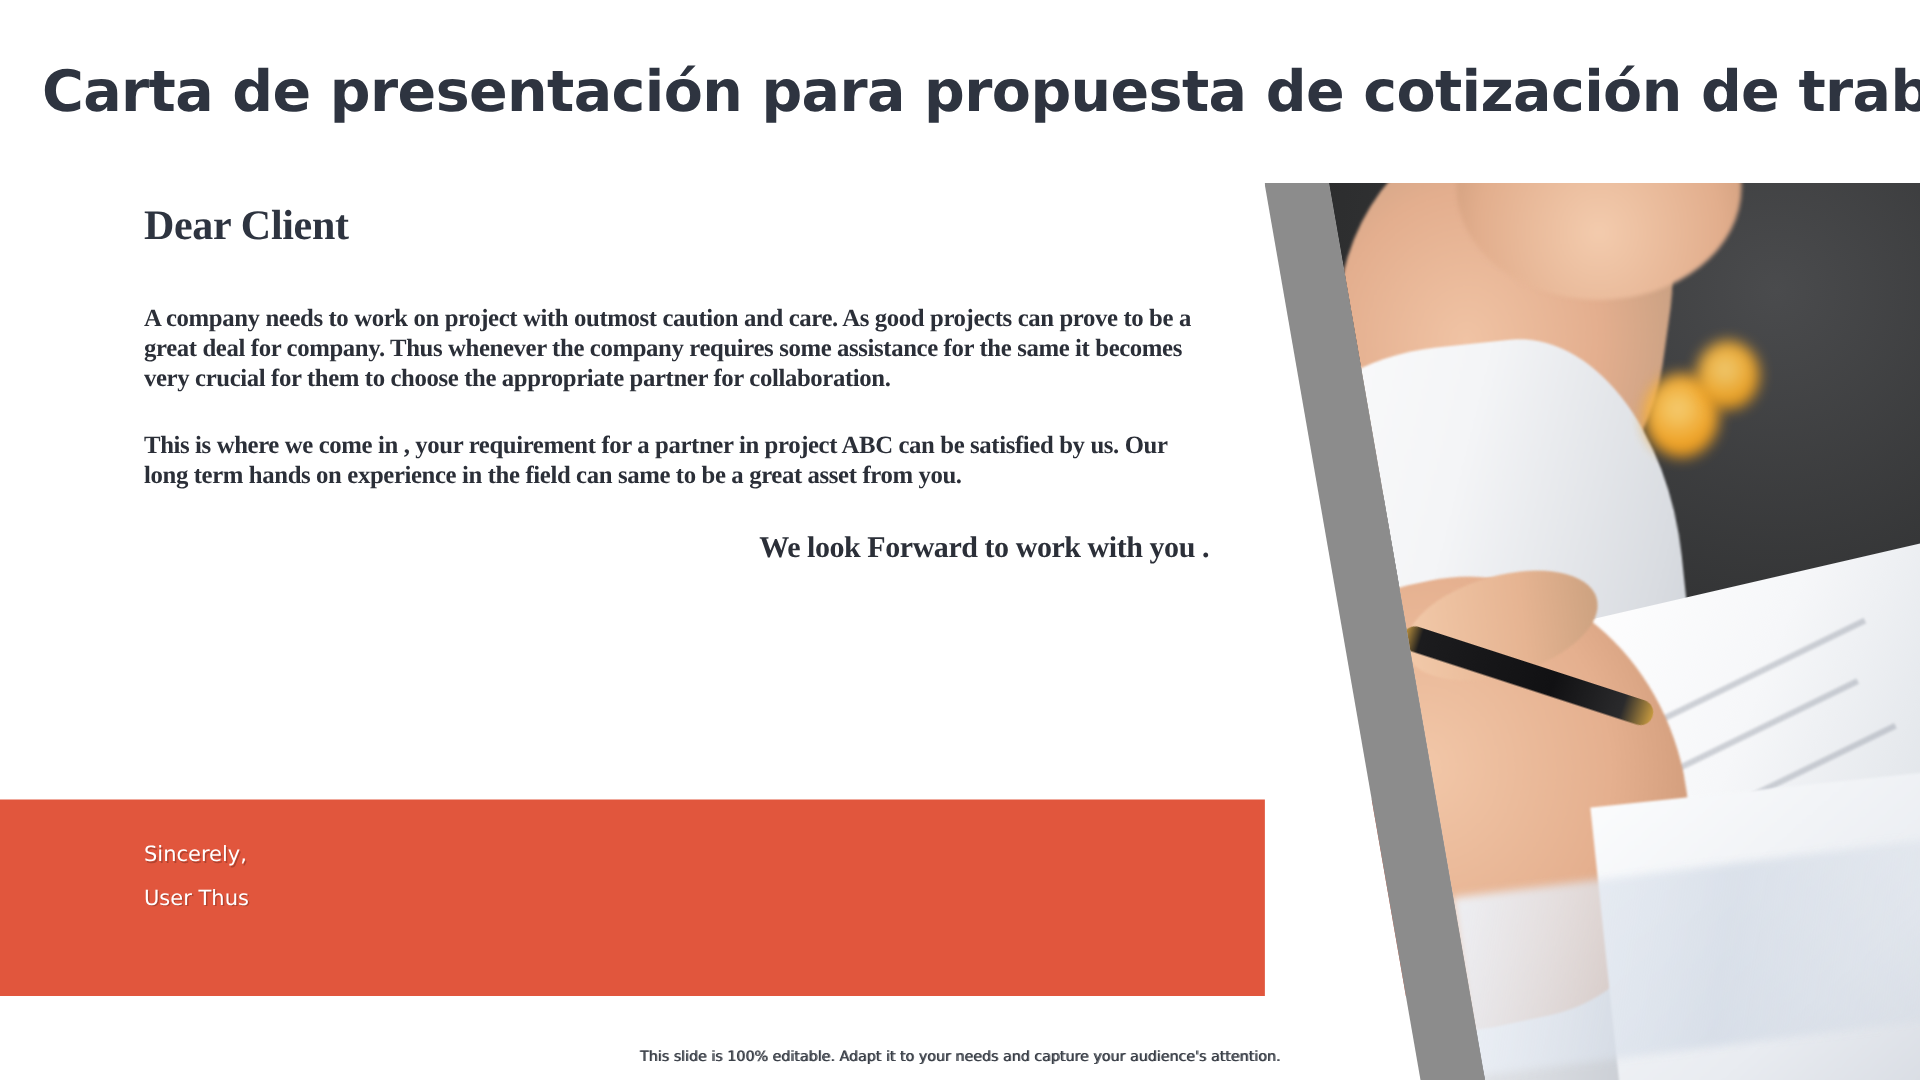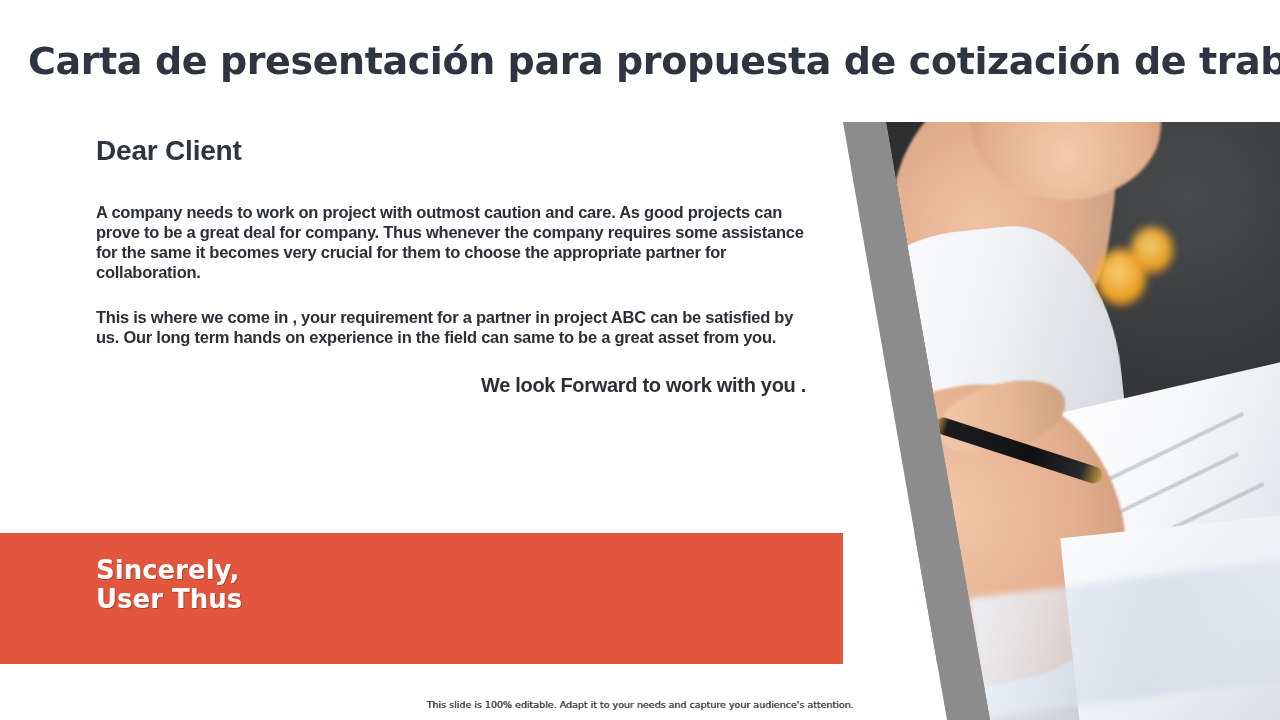--- a/index.html
+++ b/index.html
@@ -30,32 +30,32 @@
   
   .orange-band{
     position:absolute;left:0;top:533px;width:948px;height:131px;
     background:#E1563D;
     z-index:2;
   }
   .sign-block{
     position:absolute;left:96px;top:556px;z-index:6;
     color:#ffffff;
     font-family:"DejaVu Sans", sans-serif;
-    font-weight:bold;
-    font-size:26px;
+    font-weight:normal;
+    font-size:14px;
     line-height:29px;
     text-shadow:1px 1px 0 rgba(0,0,0,.22);
   }
   .sign-block div{white-space:nowrap;}
 
   
   .body-wrap{
     position:absolute;left:96px;top:134px;width:710px;z-index:5;
     color:#2E3440;
-    font-family:Liberation Sans, sans-serif;
+    font-family:Liberation Serif, serif;
   }
   .dear{
     font-size:28px;line-height:34px;font-weight:bold;
     letter-spacing:-0.2px;margin:0 0 34px 0;color:#2E3440;
   }
   .para{
     font-size:16.5px;line-height:20px;font-weight:bold;
     letter-spacing:-0.25px;margin:0 0 25px 0;color:#2b2f38;
   }
   .closing{

